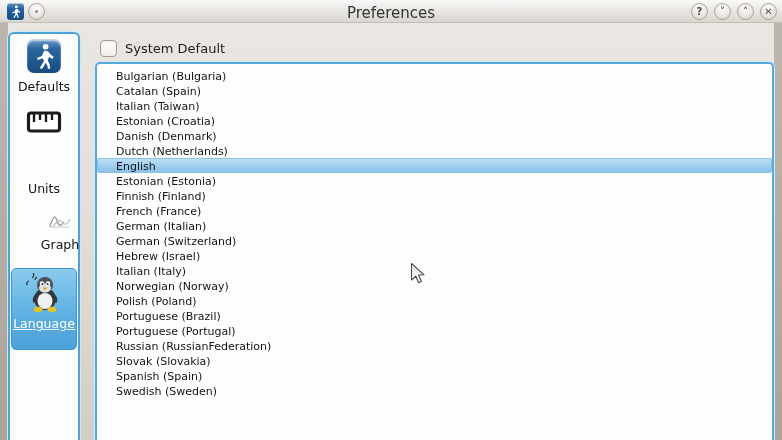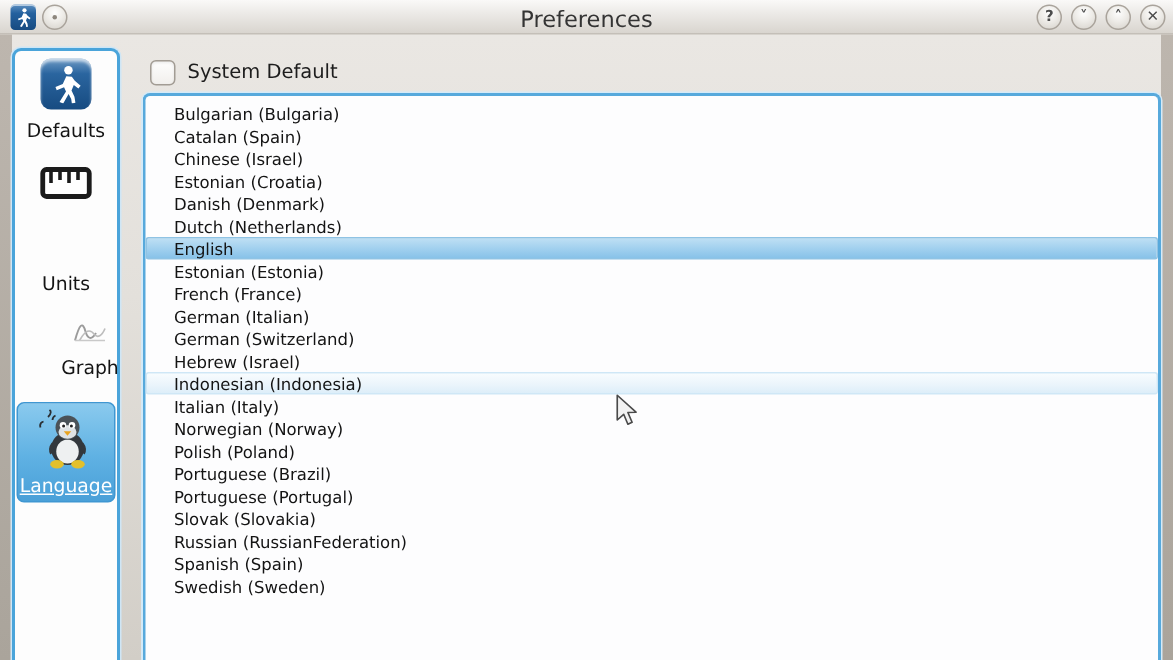--- a/index.html
+++ b/index.html
@@ -69,21 +69,21 @@
     box-shadow: inset 0 2px 2px rgba(255,255,255,.65);
     display: flex; align-items: center; justify-content: center;
     margin-bottom: 6px;
   }
   .si-units { margin-top: 16px; gap: 36px; }
   .si-units svg { margin-bottom: 11px; }
   .si-graph { margin-top: 16px; margin-left: 32px; }
   .si-graph svg { margin-bottom: 7px; }
   .si-language {
     margin-top: 16px;
-    width: 66px; padding: 4px 0 3px 0;
+    width: 66px; padding: 4px 0 18px 0;
     border-radius: 5px;
     background: linear-gradient(180deg, #8acaee 0%, #5fb1e3 55%, #4aa0d8 100%);
     border: 1px solid #3f97d2;
   }
   .si-language .side-label { color: #ffffff; text-decoration: underline; }
   .si-language svg { margin-bottom: 3px; }
   
   .checkbox-row { position: absolute; left: 100px; top: 40px; display: flex; align-items: center; z-index: 2; }
   .checkbox {
     width: 17px; height: 17px; border-radius: 4px;
@@ -220,38 +220,38 @@
     <span class="checkbox-label">System Default</span>
   </div>
   <div class="filter-row">
     <span class="filter-label">Filter</span>
     <input class="filter-input" type="text" value="" style="">
   </div>
 
   <div class="list">
       <div class="row"><span>Bulgarian (Bulgaria)</span></div>
       <div class="row"><span>Catalan (Spain)</span></div>
-      <div class="row"><span>Chinese (Israel)</span></div>
+      <div class="row"><span>Italian (Taiwan)</span></div>
       <div class="row"><span>Estonian (Croatia)</span></div>
       <div class="row"><span>Danish (Denmark)</span></div>
       <div class="row"><span>Dutch (Netherlands)</span></div>
       <div class="row selected"><span>English</span></div>
       <div class="row"><span>Estonian (Estonia)</span></div>
+      <div class="row"><span>Finnish (Finland)</span></div>
       <div class="row"><span>French (France)</span></div>
       <div class="row"><span>German (Italian)</span></div>
       <div class="row"><span>German (Switzerland)</span></div>
       <div class="row"><span>Hebrew (Israel)</span></div>
-      <div class="row hovered"><span>Indonesian (Indonesia)</span></div>
       <div class="row"><span>Italian (Italy)</span></div>
       <div class="row"><span>Norwegian (Norway)</span></div>
       <div class="row"><span>Polish (Poland)</span></div>
       <div class="row"><span>Portuguese (Brazil)</span></div>
       <div class="row"><span>Portuguese (Portugal)</span></div>
+      <div class="row"><span>Russian (RussianFederation)</span></div>
       <div class="row"><span>Slovak (Slovakia)</span></div>
-      <div class="row"><span>Russian (RussianFederation)</span></div>
       <div class="row"><span>Spanish (Spain)</span></div>
       <div class="row"><span>Swedish (Sweden)</span></div>
     </div>
 
   <svg class="cursor" width="17" height="23" viewBox="0 0 17 23">
     <path d="M1.5 1.5 L1.5 18 L5.8 14.2 L8.6 20.8 L11.4 19.5 L8.6 13 L14 12.8 Z" fill="#f2f2f2" stroke="#4a4a4a" stroke-width="1.1" stroke-linejoin="round"></path>
   </svg>
 </div>
 
 </body></html>

